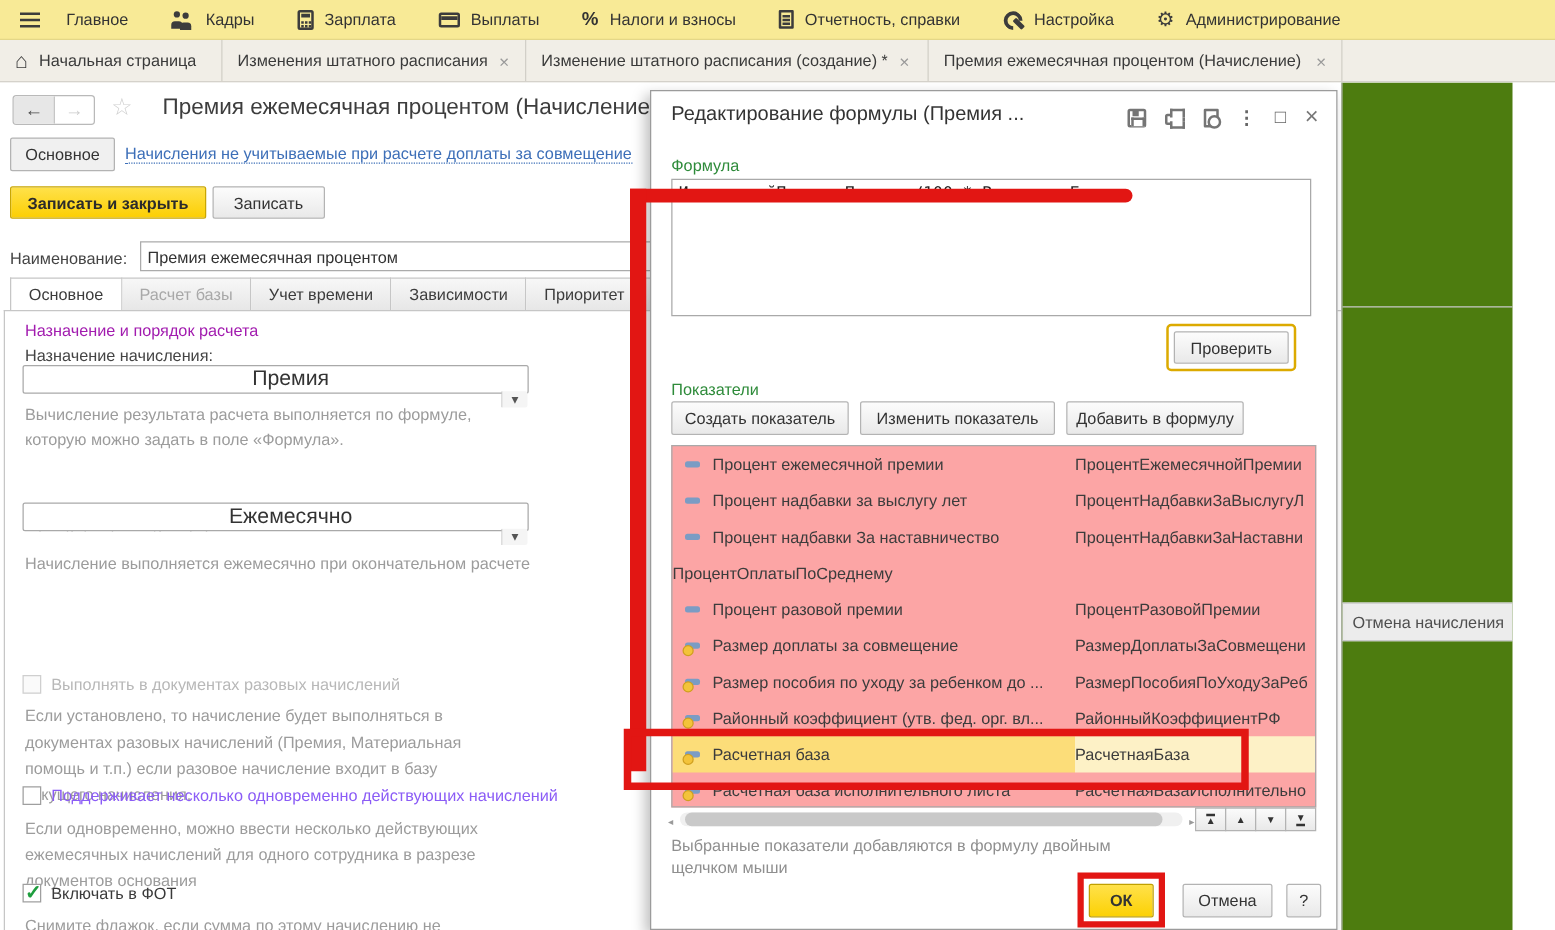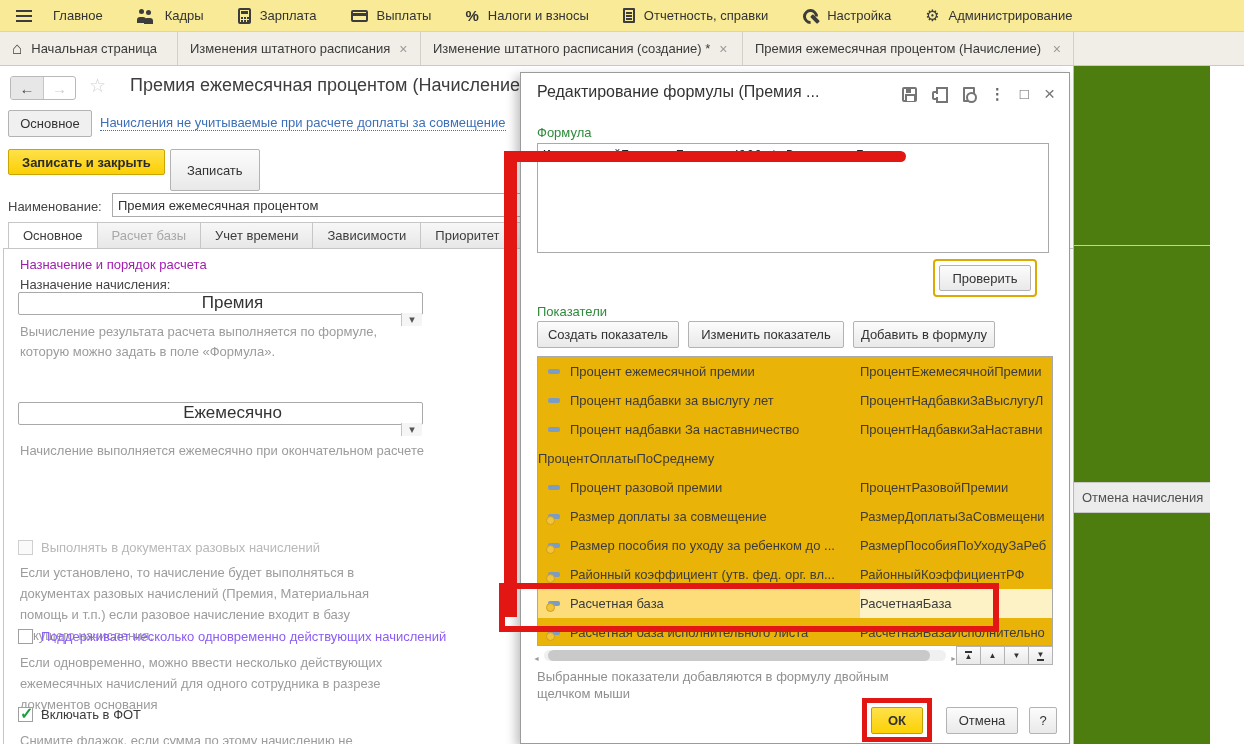--- a/index.html
+++ b/index.html
@@ -50,21 +50,21 @@
   .star { position:absolute; left:89px; top:8px; font-size:19px; color:#d0d0d0; }
   .star::before { content:'☆'; }
   .form-title { position:absolute; left:119px; top:9px; width:401px; font-size:18px; color:#3d3d3d; white-space:nowrap; overflow:hidden;text-align:right; }
 
   .btn { background:linear-gradient(#fcfcfc,#e9e9e9); border:1px solid #b3b3b3; border-radius:2px; font-size:13px; color:#333;
          display:flex; align-items:center; justify-content:center; cursor:pointer; }
   .btn-osn { position:absolute; left:8px; top:44px; width:84px; height:27px; background:#f0f0f0; }
   .nav-link { position:absolute; left:100px; top:49px; font-size:13px; color:#3d6fb8; border-bottom:1px dotted #3d6fb8; white-space:nowrap; cursor:pointer; }
   .btn-saveclose { position:absolute; left:8px; top:83px; height:26px; padding:0 13px;
      background:linear-gradient(#ffe14a,#fccf04); border:1px solid #c9a602; font-weight:bold; color:#2b2b2b; }
-  .btn-save { position:absolute; left:170px; top:83px; height:42px; padding:0 16px; }
+  .btn-save { position:absolute; left:170px; top:83px; height:26px; padding:0 16px; }
 
   .name-label { position:absolute; left:8px; top:133px; font-size:13px; color:#444; }
   .name-input { position:absolute; left:112px; top:127px; width:413px; height:24px; border:1px solid #ababab; font-size:13px; padding:0 5px;
      font-family:"Liberation Sans",sans-serif; color:#333; }
 
   .form-tabs { position:absolute; left:8px; top:156px; display:flex; height:27px; }
   .ftab { height:27px; padding:0 14px; display:flex; align-items:center; font-size:13px; color:#3c3c3c;
      background:linear-gradient(#f7f7f7,#e7e7e7); border:1px solid #c6c6c6; border-left:none; white-space:nowrap; cursor:pointer; }
   .ftab:first-child { border-left:1px solid #c6c6c6; }
   .ftab.active { background:#fff; border-bottom:1px solid #fff; }
@@ -111,21 +111,21 @@
 
   .dlg-green { position:absolute; font-size:13px; color:#2e8b3a; }
   .formula-box { position:absolute; left:16px; top:70px; width:512px; height:110px; border:1px solid #a9a9a9; background:#fff;
      font-family:"DejaVu Sans Mono", monospace; font-size:13px; color:#222; padding:3px 5px; resize:none; overflow:hidden; }
   .check-ring { position:absolute; left:412px; top:186px; width:104px; height:38px; border:2px solid #dcaa00; border-radius:4px; }
   .btn-check { position:absolute; left:418px; top:192px; width:92px; height:26px; }
   .btn-create { position:absolute; left:16px; top:248px; width:142px; height:27px; }
   .btn-edit   { position:absolute; left:167px; top:248px; width:156px; height:27px; }
   .btn-add    { position:absolute; left:332px; top:248px; width:142px; height:27px; }
 
-  .ind-list { position:absolute; left:16px; top:283px; width:516px; height:290px; border:1px solid #a9a9a9; background:#eab308; overflow:hidden; }
+  .ind-list { position:absolute; left:16px; top:283px; width:516px; height:290px; border:1px solid #a9a9a9; background:#fca5a5; overflow:hidden; }
   .ind-row { height:29px; display:flex; font-size:13px; color:#3c3c3c; cursor:default; }
   .cell1 { width:322px; flex:none; display:flex; align-items:center; height:100%; overflow:hidden; white-space:nowrap; }
   .cell2 { flex:1; display:flex; align-items:center; height:100%; overflow:hidden; white-space:nowrap; }
   .ind-row.selected .cell1 { background:#fcdd79; }
   .ind-row.selected .cell2 { background:#fdf1c6; }
   .ind-icon { width:12px; height:5px; background:#7b9cc4; border-radius:2px; margin:0 10px; position:relative; flex:none; }
   .ind-icon.dot::after { content:''; position:absolute; left:-2px; bottom:-6px; width:7px; height:7px; background:#f3c33a; border:1px solid #cf9f1f; border-radius:50%; }
 
   .list-scroll { position:absolute; left:12px; top:575px; width:424px; height:15px; display:flex; align-items:center; }
   .scr-arrow-l::before { content:'◄'; font-size:7px; color:#9a9a9a; }

